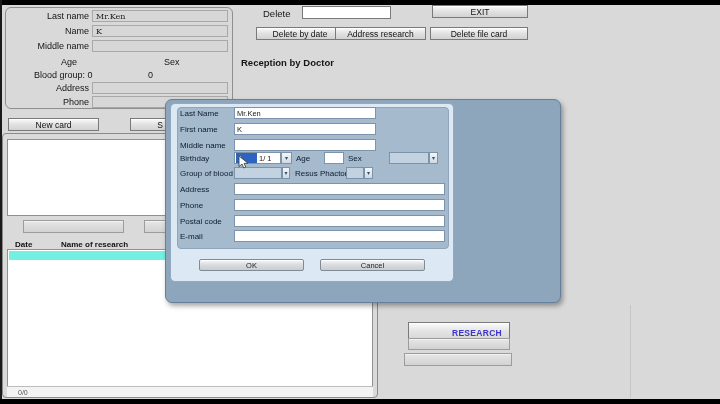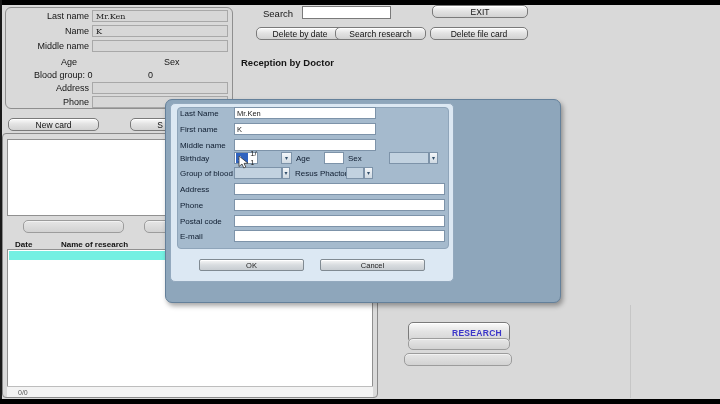--- a/index.html
+++ b/index.html
@@ -12,21 +12,21 @@
   .abs{position:absolute;}
   
   .bar-top{left:0;top:0;width:720px;height:5px;background:#000;}
   .bar-bottom{left:0;top:399px;width:720px;height:5px;background:#000;}
   .bar-left{left:0;top:0;width:2px;height:404px;background:#1a1a1a;}
 
   
   .btn{
     display:flex;align-items:center;justify-content:center;
     background:linear-gradient(#fbfbfb,#e3e3e3 45%,#d2d2d2);
-    border:1px solid #7a7a7a;border-radius:5px;
+    border:1px solid #7a7a7a;border-radius:0;
     font-size:8.5px;color:#111;box-sizing:border-box;
     box-shadow:inset 0 1px 0 #fff;
     cursor:default;
   }
   .btn-disabled{
     background:linear-gradient(#e6e6e6,#d2d2d2);
     border:1px solid #9c9c9c;color:#b9b9b9;box-shadow:inset 0 1px 0 #f2f2f2;
   }
   .lbl{font-size:9px;color:#151515;white-space:nowrap;}
 
@@ -115,26 +115,26 @@
   <span class="abs lbl" style="left:28px;top:62px;">Blood group: 0</span>
   <span class="abs lbl" style="left:142px;top:62px;">0</span>
 
   <span class="abs lbl rlabel" style="left:0;top:75px;width:83px;">Address</span>
   <div class="abs field-box" style="left:86px;top:74px;width:136px;height:12px;"></div>
 
   <span class="abs lbl rlabel" style="left:0;top:89px;width:83px;">Phone</span>
   <div class="abs field-box" style="left:86px;top:88px;width:136px;height:12px;"></div>
 </div>
 
-<span class="abs lbl" style="left:263px;top:8px;font-size:9.5px;">Search</span>
+<span class="abs lbl" style="left:263px;top:8px;font-size:9.5px;">Delete</span>
 <input class="abs search-input" value="" style="">
 <div class="abs btn" style="left:432px;top:5px;width:96px;height:13px;">EXIT</div>
 
 <div class="abs btn" style="left:243px;top:27px;width:88px;height:13px;margin-left:13px;">Delete by date</div>
-<div class="abs btn" style="left:335px;top:27px;width:91px;height:13px;">Search research</div>
+<div class="abs btn" style="left:335px;top:27px;width:91px;height:13px;">Address research</div>
 <div class="abs btn" style="left:430px;top:27px;width:98px;height:13px;">Delete file card</div>
 
 <span class="abs lbl" style="left:241px;top:57px;font-size:9.5px;font-weight:600;">Reception by Doctor</span>
 
 <div class="abs btn" style="left:8px;top:118px;width:91px;height:13px;">New card</div>
 <div class="abs btn" style="left:130px;top:118px;width:60px;height:13px;">S</div>
 
 <div class="abs list-container">
   <div class="abs white-box" style="left:4px;top:5px;width:366px;height:77px;"></div>
 
@@ -170,21 +170,21 @@
   <span class="abs dlg-lbl" style="left:14px;top:9px;">Last Name</span>
   <input class="abs dlg-input" style="left: 68px; top: 7px; width: 142px;" value="Mr.Ken">
 
   <span class="abs dlg-lbl" style="left:14px;top:25px;">First name</span>
   <input class="abs dlg-input" style="left: 68px; top: 23px; width: 142px;" value="K">
 
   <span class="abs dlg-lbl" style="left:14px;top:41px;">Middle name</span>
   <input class="abs dlg-input" style="left: 68px; top: 39px; width: 142px;" value="">
 
   <span class="abs dlg-lbl" style="left:14px;top:54px;">Birthday</span>
-  <div class="abs dlg-input" style="left:68px;top:52px;width:24px;display:flex;align-items:center;padding:0;">
+  <div class="abs dlg-input" style="left:68px;top:52px;width:47px;display:flex;align-items:center;padding:0;">
     <span class="date-sel" style="width:19px;height:10px;margin:0 0 0 1px;">1</span>
     <span class="date-rest" style="margin-left:2px;">1/ 1</span>
   </div>
   <div class="abs dd-btn" style="left:115px;top:52px;width:11px;">
       <span></span>
     </div>
 
   <span class="abs dlg-lbl" style="left:130px;top:54px;">Age</span>
   <input class="abs dlg-input" style="left: 158px; top: 52px; width: 20px;" value="">
   <span class="abs dlg-lbl" style="left:182px;top:54px;">Sex</span>

